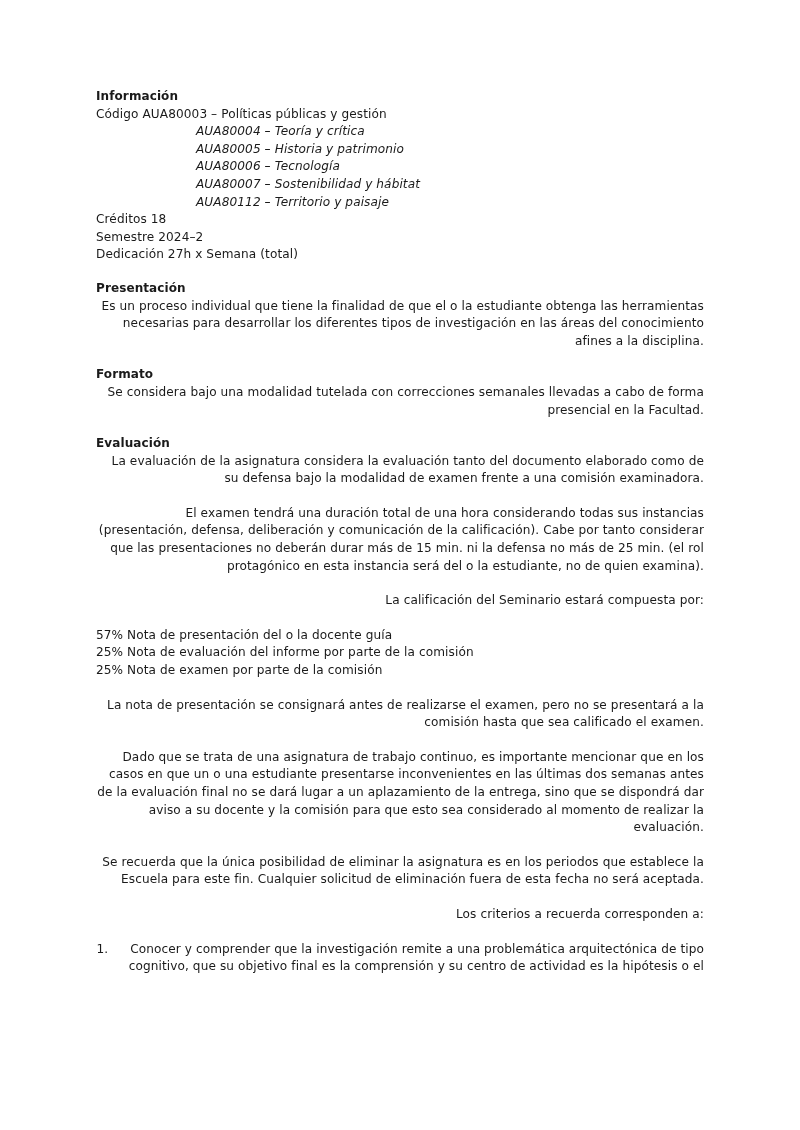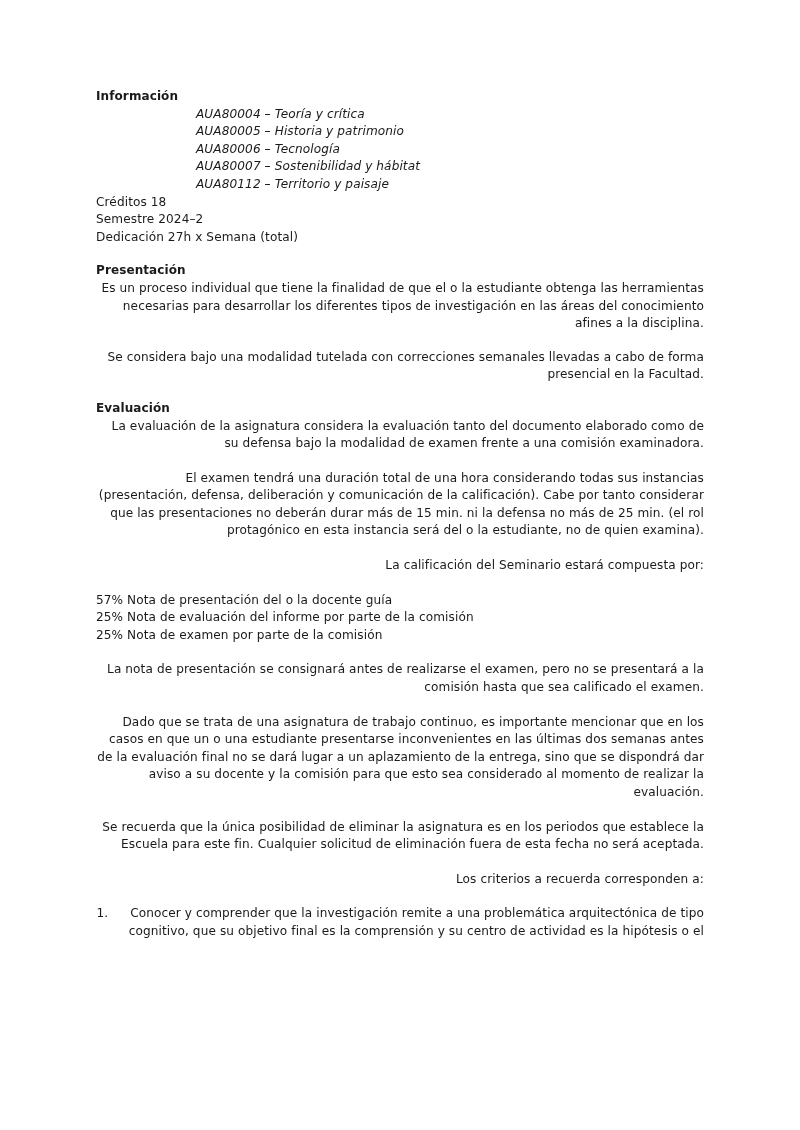--- a/index.html
+++ b/index.html
@@ -55,40 +55,42 @@
   }
 </style>
 </head>
 <body>
 
 <div class="page">
   <div class="doc">
 
     <div class="block">
       <p class="heading">Información</p>
+      <p class="line">Código AUA80003 – Políticas públicas y gestión</p>
       <p class="line indent-1">AUA80004 – Teoría y crítica</p>
       <p class="line indent-1">AUA80005 – Historia y patrimonio</p>
       <p class="line indent-1">AUA80006 – Tecnología</p>
       <p class="line indent-1">AUA80007 – Sostenibilidad y hábitat</p>
       <p class="line indent-1">AUA80112 – Territorio y paisaje</p>
       <p class="line">Créditos 18</p>
       <p class="line">Semestre 2024–2</p>
       <p class="line">Dedicación 27h x Semana (total)</p>
     </div>
 
     <div class="spacer-md"></div>
 
     <div class="block">
       <p class="heading">Presentación</p>
       <p class="para">Es un proceso individual que tiene la finalidad de que el o la estudiante obtenga las herramientas necesarias para desarrollar los diferentes tipos de investigación en las áreas del conocimiento afines a la disciplina.</p>
     </div>
 
     <div class="spacer-md"></div>
 
     <div class="block">
+      <p class="heading">Formato</p>
       <p class="para">Se considera bajo una modalidad tutelada con correcciones semanales llevadas a cabo de forma presencial en la Facultad.</p>
     </div>
 
     <div class="spacer-md"></div>
 
     <div class="block">
       <p class="heading">Evaluación</p>
       <p class="para">La evaluación de la asignatura considera la evaluación tanto del documento elaborado como de su defensa bajo la modalidad de examen frente a una comisión examinadora.</p>
       <div class="spacer-lg"></div>
       <p class="para">El examen tendrá una duración total de una hora considerando todas sus instancias (presentación, defensa, deliberación y comunicación de la calificación). Cabe por tanto considerar que las presentaciones no deberán durar más de 15 min. ni la defensa no más de 25 min. (el rol protagónico en esta instancia será del o la estudiante, no de quien examina).</p>

